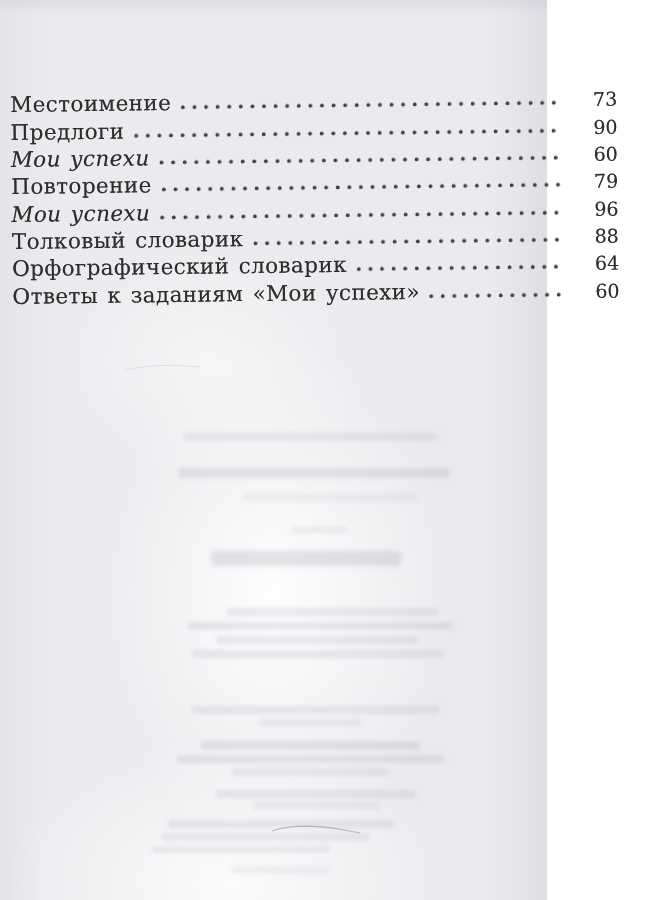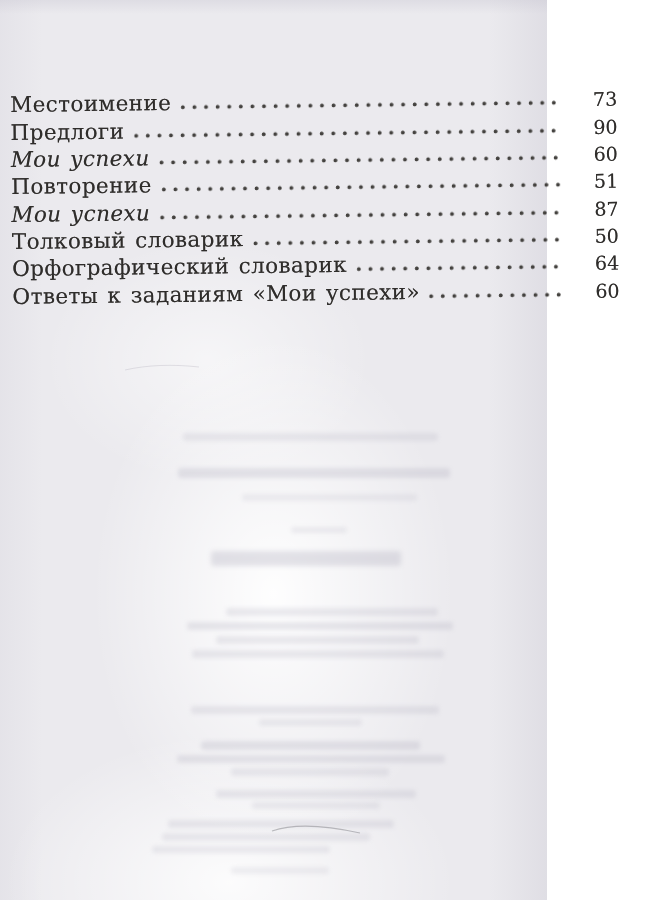--- a/index.html
+++ b/index.html
@@ -89,31 +89,31 @@
         <span class="toc-page">90</span>
       </div>
       <div class="toc-row">
         <span class="toc-title italic">Мои успехи</span>
         <span class="toc-leader"></span>
         <span class="toc-page">60</span>
       </div>
       <div class="toc-row">
         <span class="toc-title">Повторение</span>
         <span class="toc-leader"></span>
-        <span class="toc-page">51</span>
+        <span class="toc-page">79</span>
       </div>
       <div class="toc-row">
         <span class="toc-title italic">Мои успехи</span>
         <span class="toc-leader"></span>
-        <span class="toc-page">87</span>
+        <span class="toc-page">96</span>
       </div>
       <div class="toc-row">
         <span class="toc-title">Толковый словарик</span>
         <span class="toc-leader"></span>
-        <span class="toc-page">50</span>
+        <span class="toc-page">88</span>
       </div>
       <div class="toc-row">
         <span class="toc-title">Орфографический словарик</span>
         <span class="toc-leader"></span>
         <span class="toc-page">64</span>
       </div>
       <div class="toc-row">
         <span class="toc-title">Ответы к заданиям «Мои успехи»</span>
         <span class="toc-leader"></span>
         <span class="toc-page">60</span>

